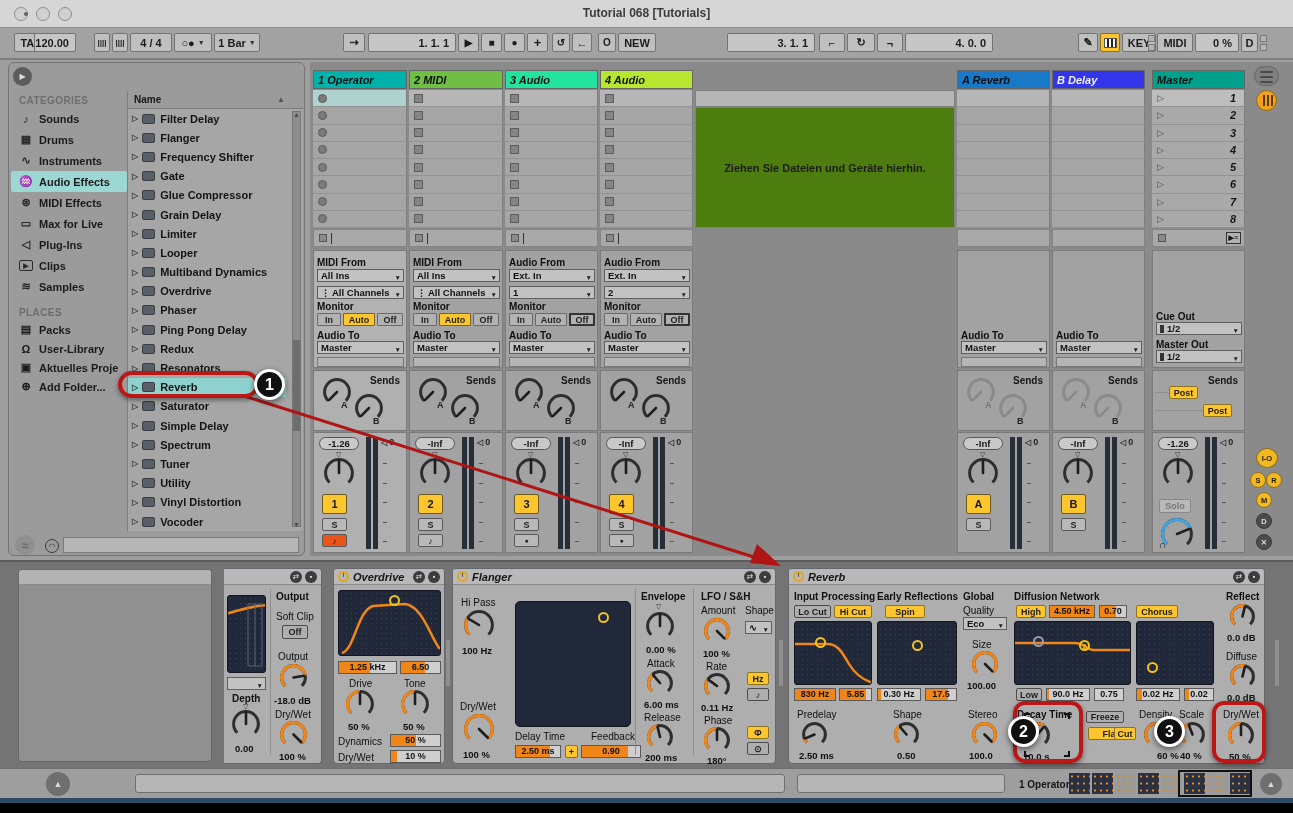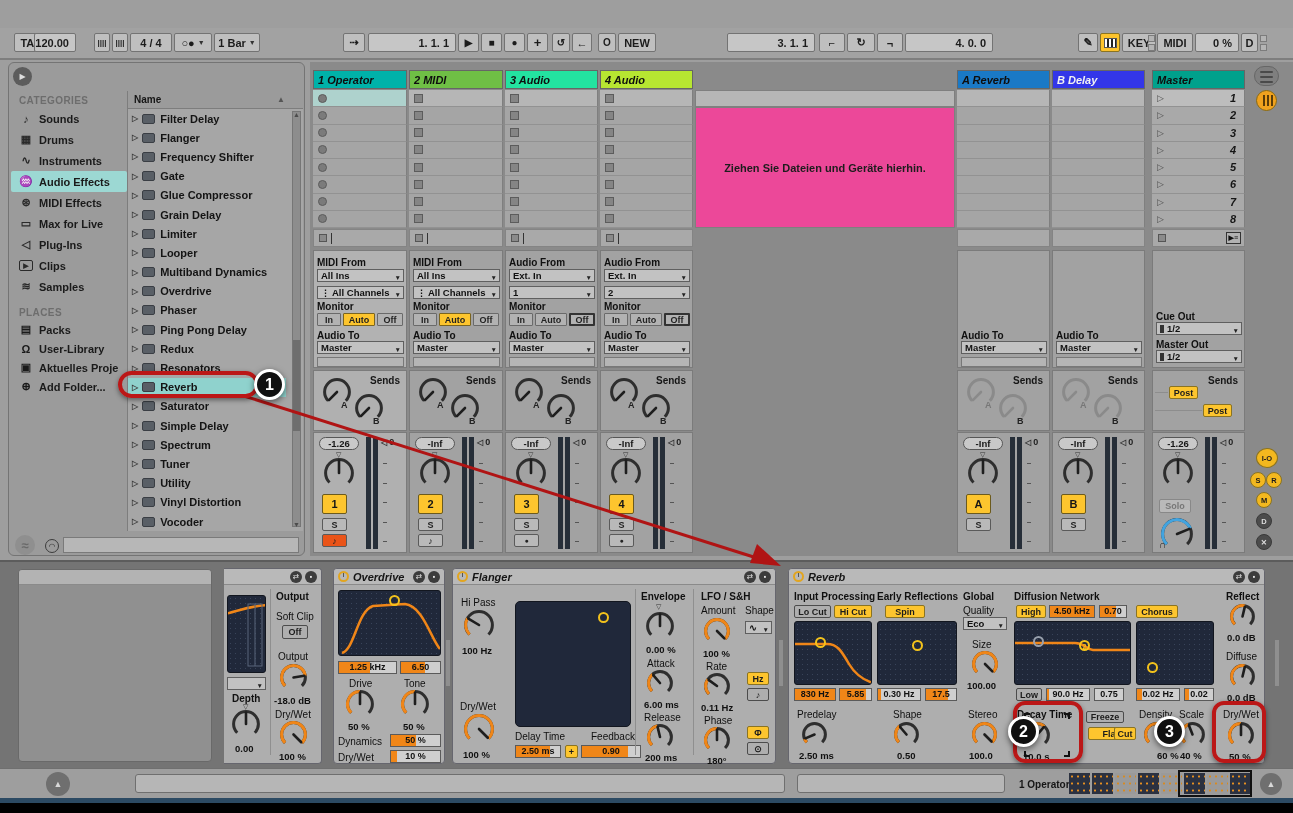--- a/index.html
+++ b/index.html
@@ -84,21 +84,21 @@
        position:absolute;top:0;bottom:0;display:flex;align-items:center;}
   .crow:first-child .slot{background:#b6b6b6;}
   .crow:first-child .s1{background:#aed2cd;}
   .crow:first-child .sSc{background:#bdbdbd;}
   .dot{width:9px;height:9px;border-radius:50%;background:#7b7b7b;border:1px solid #5c5c5c;margin-left:5px;}
   .sqr{width:9px;height:9px;background:#858585;border:1px solid #5c5c5c;margin-left:5px;}
   .scene-play{font-size:9px;color:#4f4f4f;margin-left:5px;}
   .scene-num{margin-left:auto;margin-right:8px;font-style:italic;font-weight:bold;font-size:11px;}
   .dropstrip{position:absolute;left:695px;top:90px;width:260px;height:17.25px;background:#b6b6b6;
              border:1px solid #7f7f7f;}
-  .droparea{position:absolute;left:695px;top:107px;width:260px;height:121px;background:#ec4899;
+  .droparea{position:absolute;left:695px;top:107px;width:260px;height:121px;background:#4d7c0f;
             border:1px solid #7f7f7f;display:flex;align-items:center;justify-content:center;}
   .drophint{font-size:11px;font-weight:bold;color:#1d1d1d;}
   .stopcell{position:absolute;top:229px;height:18px;background:#a9a9a9;border:1px solid #848484;
             display:flex;align-items:center;}
   .ssq{width:8px;height:8px;background:#8a8a8a;border:1px solid #555;margin-left:5px;}
   .sline{width:1px;height:11px;background:#333;margin-left:4px;}
   .playall{margin-left:auto;margin-right:3px;height:12px;border:1px solid #333;font-size:7px;
            display:flex;align-items:center;padding:0 2px;background:#b2b2b2;color:#111;font-weight:bold;}
 
   
@@ -206,20 +206,28 @@
          color:#fff;font-size:16px;font-weight:bold;display:flex;align-items:center;justify-content:center;
          z-index:60;box-shadow:0 2px 6px rgba(0,0,0,.55);}
   .corner{position:absolute;width:6px;height:6px;z-index:56;}
   .annotarrow{position:absolute;left:0;top:0;z-index:50;pointer-events:none;}
 </style>
 </head>
 <body>
 
 <div class="screen">
 
+  <div class="titlebar">
+    <span class="tl" style="left:14px">
+        <span class="dot"></span>
+      </span>
+    <span class="tl" style="left:36px"></span>
+    <span class="tl" style="left:58px"></span>
+    <div class="wtitle">Tutorial 068  [Tutorials]</div>
+  </div>
 
   <div class="transport">
     <div class="tbtn" style="left:14px;width:34px">TAP</div>
     <div class="tbtn num" style="left:34px;width:42px">120.00</div>
     <div class="tbtn" style="left:94px;width:16px;font-size:8px">||||</div>
     <div class="tbtn" style="left:112px;width:16px;font-size:8px">||||</div>
     <div class="tbtn" style="left:130px;width:42px">4 / 4</div>
     <div class="tbtn" style="left:174px;width:38px">
         <span>○●</span>
         <span class="dd">▼</span>

